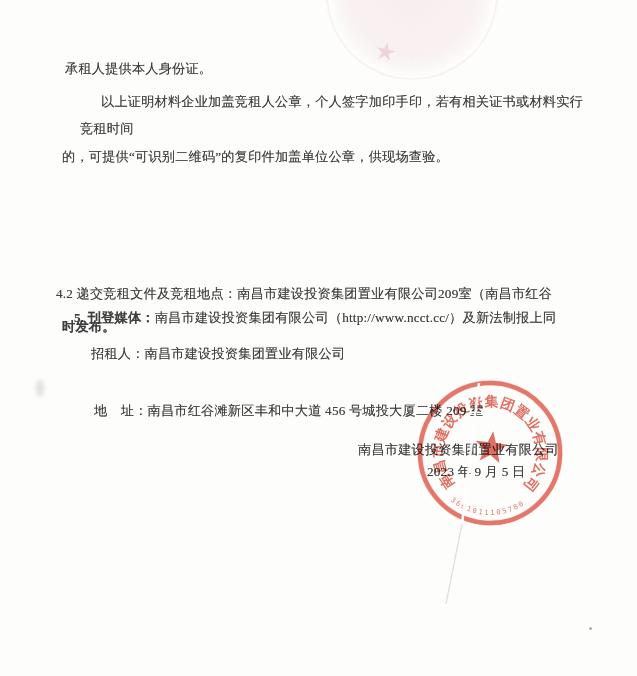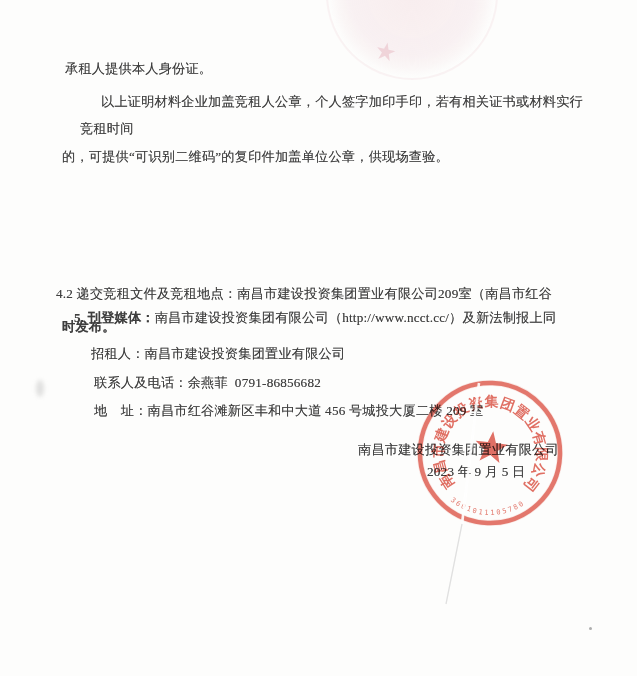--- a/index.html
+++ b/index.html
@@ -93,21 +93,20 @@
   <div class="line" style="left:62px; top:148px;">的，可提供“可识别二维码”的复印件加盖单位公章，供现场查验。</div>
 
   <div class="line" style="left:56px; top:238px;margin-top:47px;">4.2 递交竞租文件及竞租地点：南昌市建设投资集团置业有限公司209室（南昌市红谷</div>
 
   <div class="line" style="left:60px; top:292px;">
     <span class="bold">5. 刊登媒体：</span><span>南昌市建设投资集团有限公司（http://www.ncct.cc/）及新法制报上同</span>
   </div>
   <div class="line" style="left:62px; top:318px;font-weight:bold;">时发布。</div>
 
   <div class="line" style="left:91px; top:345px;">招租人：南昌市建设投资集团置业有限公司</div>
-  <div class="line" style="left:94px; top:374px;">联系人及电话：余燕菲  0791-86856682</div>
   <div class="line" style="left:94px; top:402px;">地　址：南昌市红谷滩新区丰和中大道 456 号城投大厦二楼 209 室</div>
 
   <div class="line" style="left:358px; top:441px;">南昌市建设投资集团置业有限公司</div>
   <div class="line" style="left:427px; top:463px;">2023 年 9 月 5 日</div>
 
   <svg class="seal-svg" viewBox="0 0 164 164">
     <defs>
       <path id="sealTopArc" d="M 48.8 115.2 A 47 47 0 0 1 82 35 A 47 47 0 0 1 115.2 115.2" fill="none"></path>
       <path id="sealBottomArc" d="M 28.3 113 A 62 62 0 0 0 135.7 113" fill="none"></path>
     </defs>

